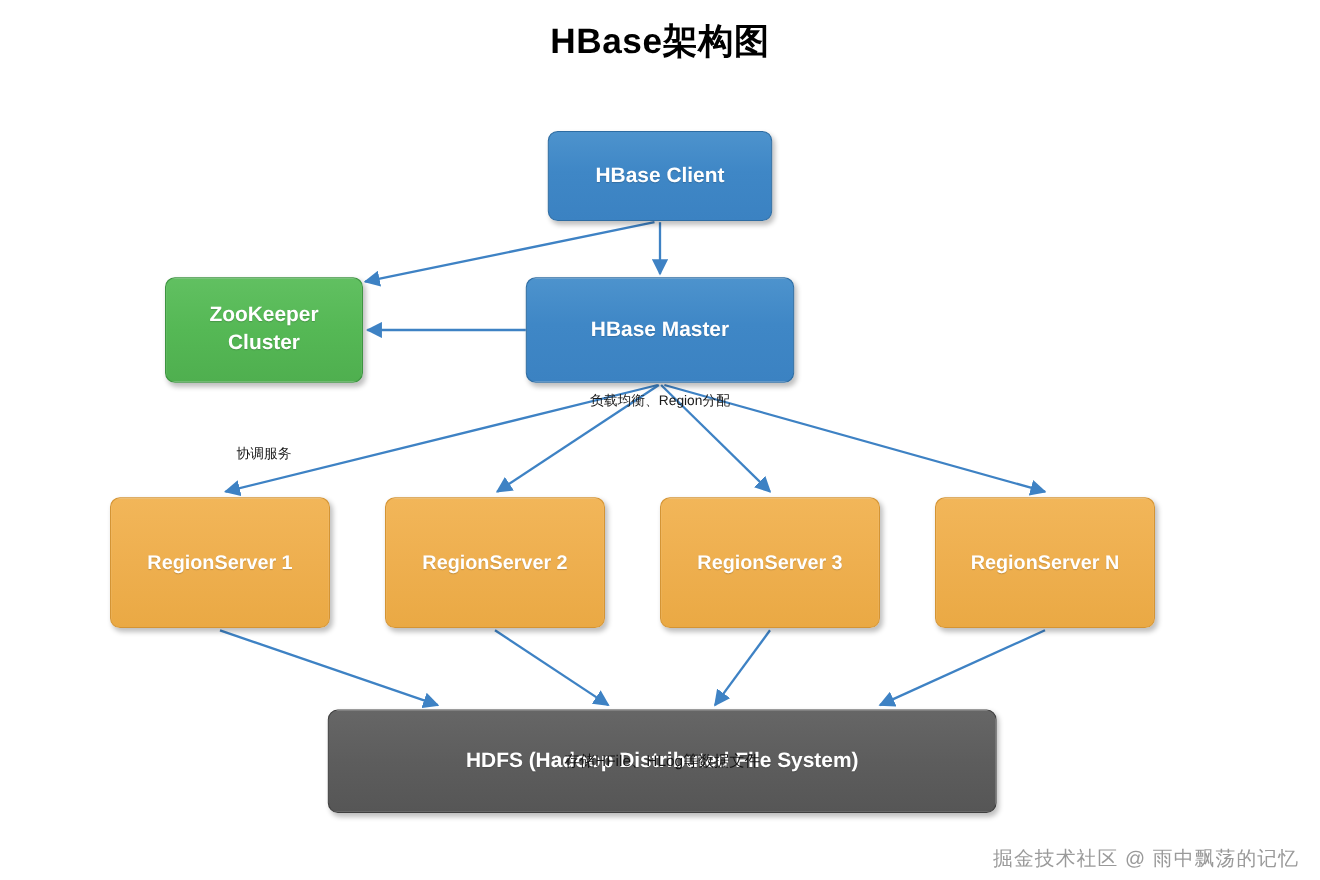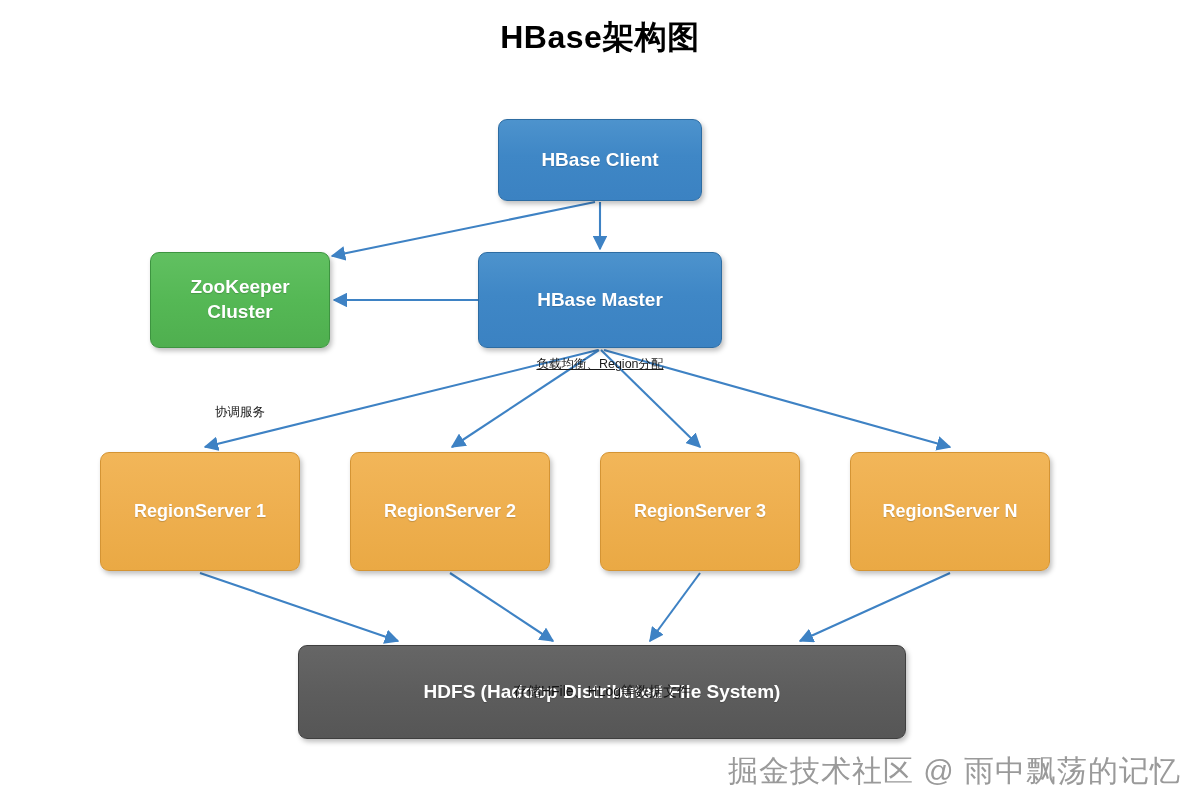--- a/index.html
+++ b/index.html
@@ -86,21 +86,21 @@
   #node-hdfs { left: 298px; top: 645px; width: 608px; height: 94px; font-size: 19px; }
 
   .caption {
     position: absolute;
     text-align: center;
     font-size: 12.5px;
     color: #1a1a1a;
     white-space: nowrap;
   }
   #caption-zookeeper { left: 150px; top: 356px; width: 180px; margin-top: 48px; }
-  #caption-master { left: 478px; top: 356px; width: 244px; text-decoration: underline; }
+  #caption-master { left: 478px; top: 356px; width: 244px; }
   #caption-hdfs {
     left: 298px; top: 683px; width: 608px;
     color: #141414;
     font-size: 14px;
     z-index: 3;
   }
   .rs-detail {
     position: absolute;
     left: 100px;
     top: 488px;
@@ -109,21 +109,21 @@
     font-size: 12.5px;
     line-height: 1.62;
     color: #171717;
     z-index: 3;
     white-space: pre-line;
   }
   .watermark {
     position: absolute;
     right: 14px;
     bottom: 8px;
-    font-size: 30px;
+    font-size: 18px;
     color: #9a9a9a;
     letter-spacing: 1px;
     white-space: nowrap;
   }
 </style>
 </head>
 <body>
 
 <div id="canvas">
 

